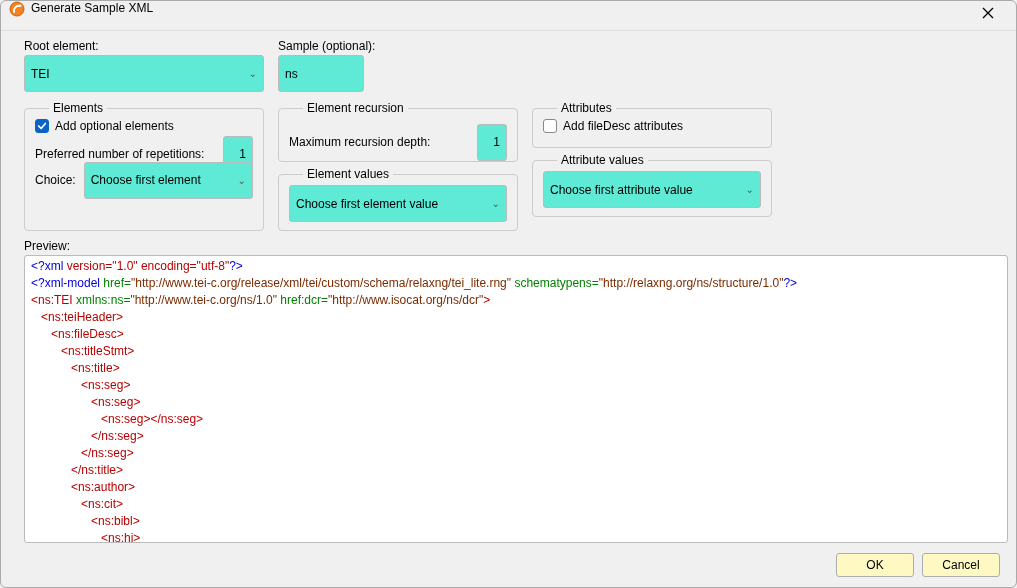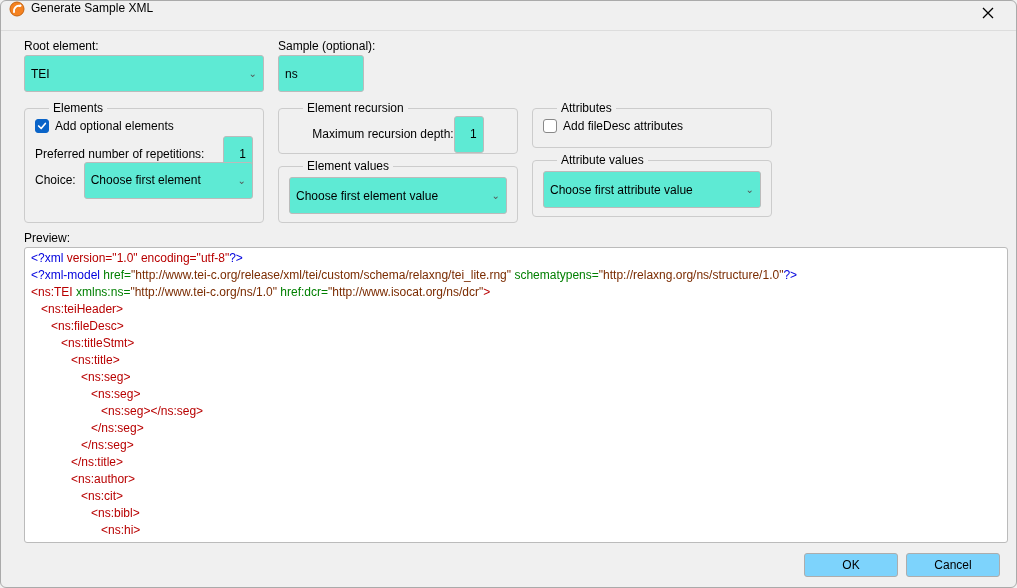--- a/index.html
+++ b/index.html
@@ -138,24 +138,24 @@
     line-height: 17px;
     white-space: pre;
   }
   .footer {
     display: flex;
     justify-content: flex-end;
     gap: 8px;
     padding: 10px 8px 10px 0;
   }
   .btn {
-    width: 94px;
+    width: 78px;
     height: 24px;
     border: 1px solid #adadad;
-    background: #7dd3fc;
+    background: #fef9c3;
     border-radius: 3px;
     display: flex;
     align-items: center;
     justify-content: center;
     cursor: pointer;
   }
   .x-blue  { color: #0000dd; }
   .x-red   { color: #b80000; }
   .x-green { color: #007f00; text-align: center; }
   .x-brown { color: #7a2b00; }
@@ -217,21 +217,21 @@
           <div class="select" style="flex:1;gap:16px;">
             <span>Choose first element</span>
             <span class="chev">⌄</span>
           </div>
         </div>
       </div>
 
       <div style="width:240px; display:flex; flex-direction:column;">
         <div class="fieldset">
           <div class="legend">Element recursion</div>
-          <div class="label-row" style="margin-top:4px;justify-content:center;">
+          <div class="label-row" style="margin-top:12px;">
             <span>Maximum recursion depth:</span>
             <input class="text-input num" value="1" style="">
           </div>
         </div>
         <div class="fieldset" style="margin-top:12px;">
           <div class="legend">Element values</div>
           <div class="select" style="width:100%;">
             <span>Choose first element value</span>
             <span class="chev">⌄</span>
           </div>

